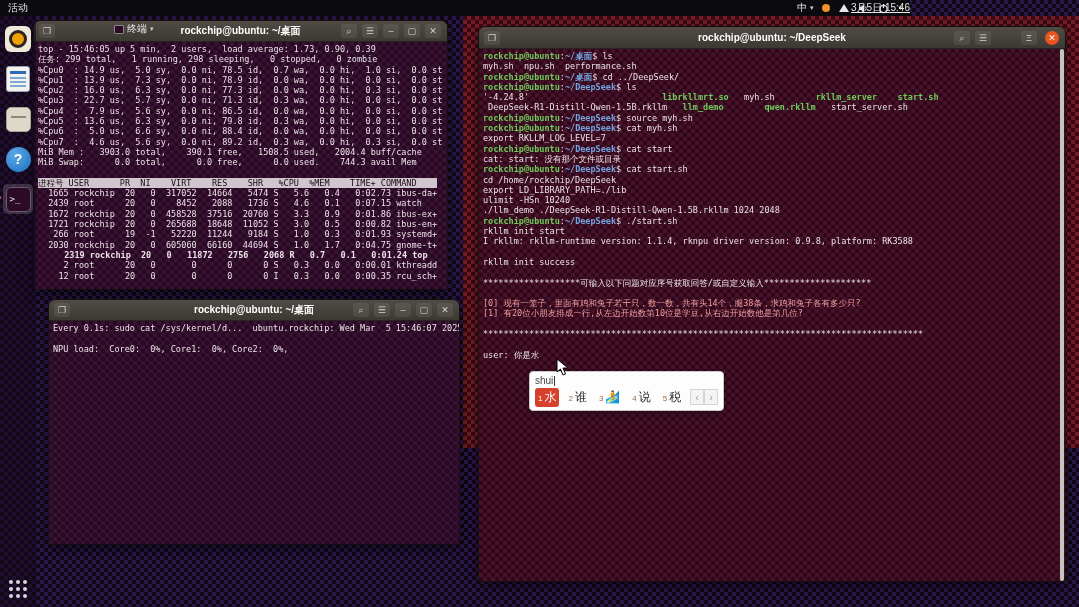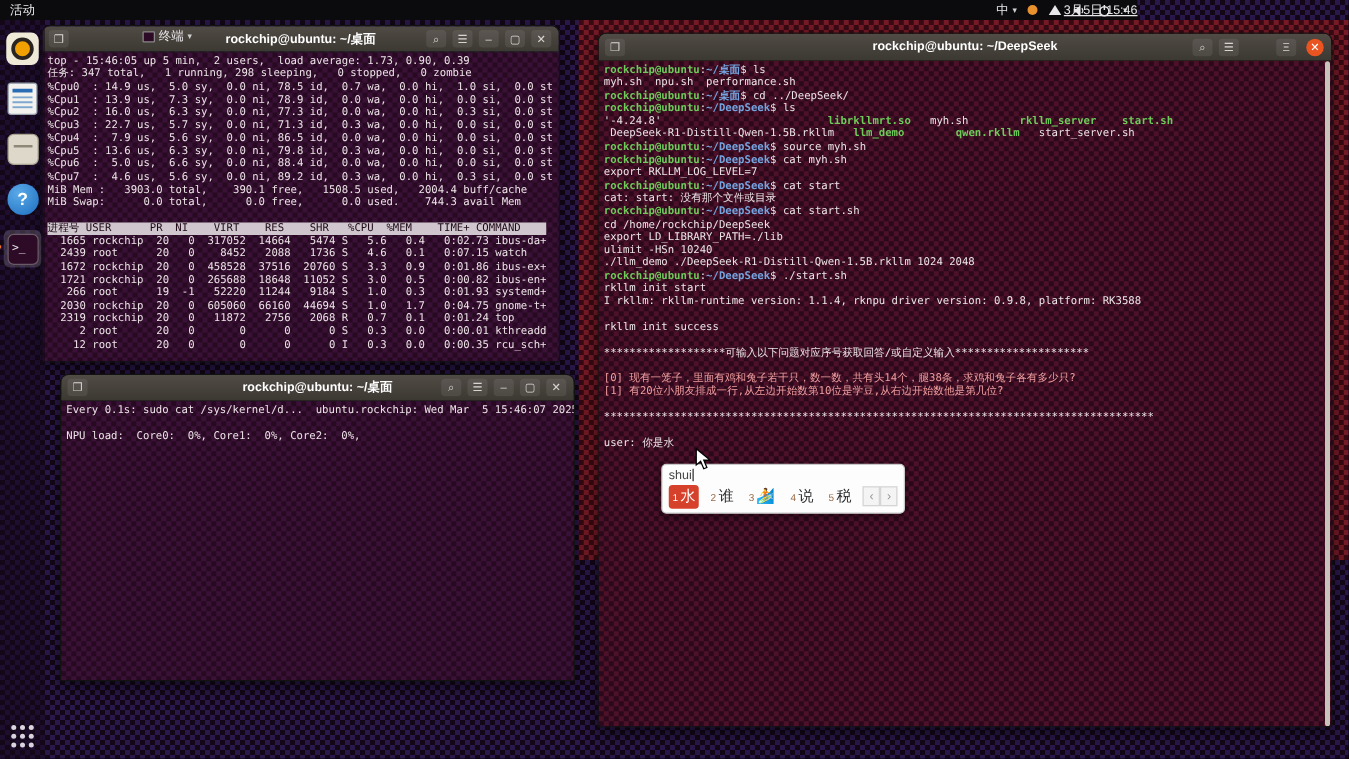--- a/index.html
+++ b/index.html
@@ -84,21 +84,21 @@
   .term-red {
     background-color:#330a1f;
     background-image: repeating-conic-gradient(rgba(150,40,70,0.25) 0% 25%, rgba(25,4,16,0.3) 0% 50%);
     background-size:8px 8px;
   }
   .tline { white-space:pre; height:10.3px; line-height:10.3px; }
   .tline .g { color:#6ecb5a; font-weight:bold; }
   .tline .b { color:#75a4e0; font-weight:bold; }
   .tline .w { color:#ece3e6; }
   .tline .r { color:#ef9f9f; }
-  .tline .bold { font-weight:normal; }
+  .tline .bold { font-weight:bold;padding-left:16px; }
   .tline .thdr { background:#cfc7cd; color:#1d0716; }
   .scrollbar-v { position:absolute; right:1px; top:0; bottom:0; width:4px; background:#c9c4bb; border-radius:2px; }
 
   #win-top    { left:33px;  top:20px;  width:415px; height:270px; z-index:10; }
   #win-watch  { left:48px;  top:299px; width:412px; height:246px; z-index:10; }
   #win-ds     { left:478px; top:26px;  width:588px; height:556px; z-index:11; }
   #win-ds .titlebar { height:22px; }
   #win-ds .term-content { height:calc(100% - 22px); }
 
   
@@ -197,21 +197,21 @@
       <span class="tb-group-right">
         <span class="tb-btn">⌕</span>
         <span class="tb-btn">☰</span>
         <span class="tb-btn">–</span>
         <span class="tb-btn">▢</span>
         <span class="tb-btn">✕</span>
       </span>
     </div>
     <div class="term-content">
         <div class="tline"><span>top - 15:46:05 up 5 min,  2 users,  load average: 1.73, 0.90, 0.39</span></div>
-        <div class="tline"><span>任务: 347 total,   1 running, 298 sleeping,   0 stopped,   0 zombie</span></div>
+        <div class="tline"><span>任务: 299 total,   1 running, 298 sleeping,   0 stopped,   0 zombie</span></div>
         <div class="tline"><span>%Cpu0  : 14.9 us,  5.0 sy,  0.0 ni, 78.5 id,  0.7 wa,  0.0 hi,  1.0 si,  0.0 st</span></div>
         <div class="tline"><span>%Cpu1  : 13.9 us,  7.3 sy,  0.0 ni, 78.9 id,  0.0 wa,  0.0 hi,  0.0 si,  0.0 st</span></div>
         <div class="tline"><span>%Cpu2  : 16.0 us,  6.3 sy,  0.0 ni, 77.3 id,  0.0 wa,  0.0 hi,  0.3 si,  0.0 st</span></div>
         <div class="tline"><span>%Cpu3  : 22.7 us,  5.7 sy,  0.0 ni, 71.3 id,  0.3 wa,  0.0 hi,  0.0 si,  0.0 st</span></div>
         <div class="tline"><span>%Cpu4  :  7.9 us,  5.6 sy,  0.0 ni, 86.5 id,  0.0 wa,  0.0 hi,  0.0 si,  0.0 st</span></div>
         <div class="tline"><span>%Cpu5  : 13.6 us,  6.3 sy,  0.0 ni, 79.8 id,  0.3 wa,  0.0 hi,  0.0 si,  0.0 st</span></div>
         <div class="tline"><span>%Cpu6  :  5.0 us,  6.6 sy,  0.0 ni, 88.4 id,  0.0 wa,  0.0 hi,  0.0 si,  0.0 st</span></div>
         <div class="tline"><span>%Cpu7  :  4.6 us,  5.6 sy,  0.0 ni, 89.2 id,  0.3 wa,  0.0 hi,  0.3 si,  0.0 st</span></div>
         <div class="tline"><span>MiB Mem :   3903.0 total,    390.1 free,   1508.5 used,   2004.4 buff/cache</span></div>
         <div class="tline"><span>MiB Swap:      0.0 total,      0.0 free,      0.0 used.    744.3 avail Mem</span></div>

